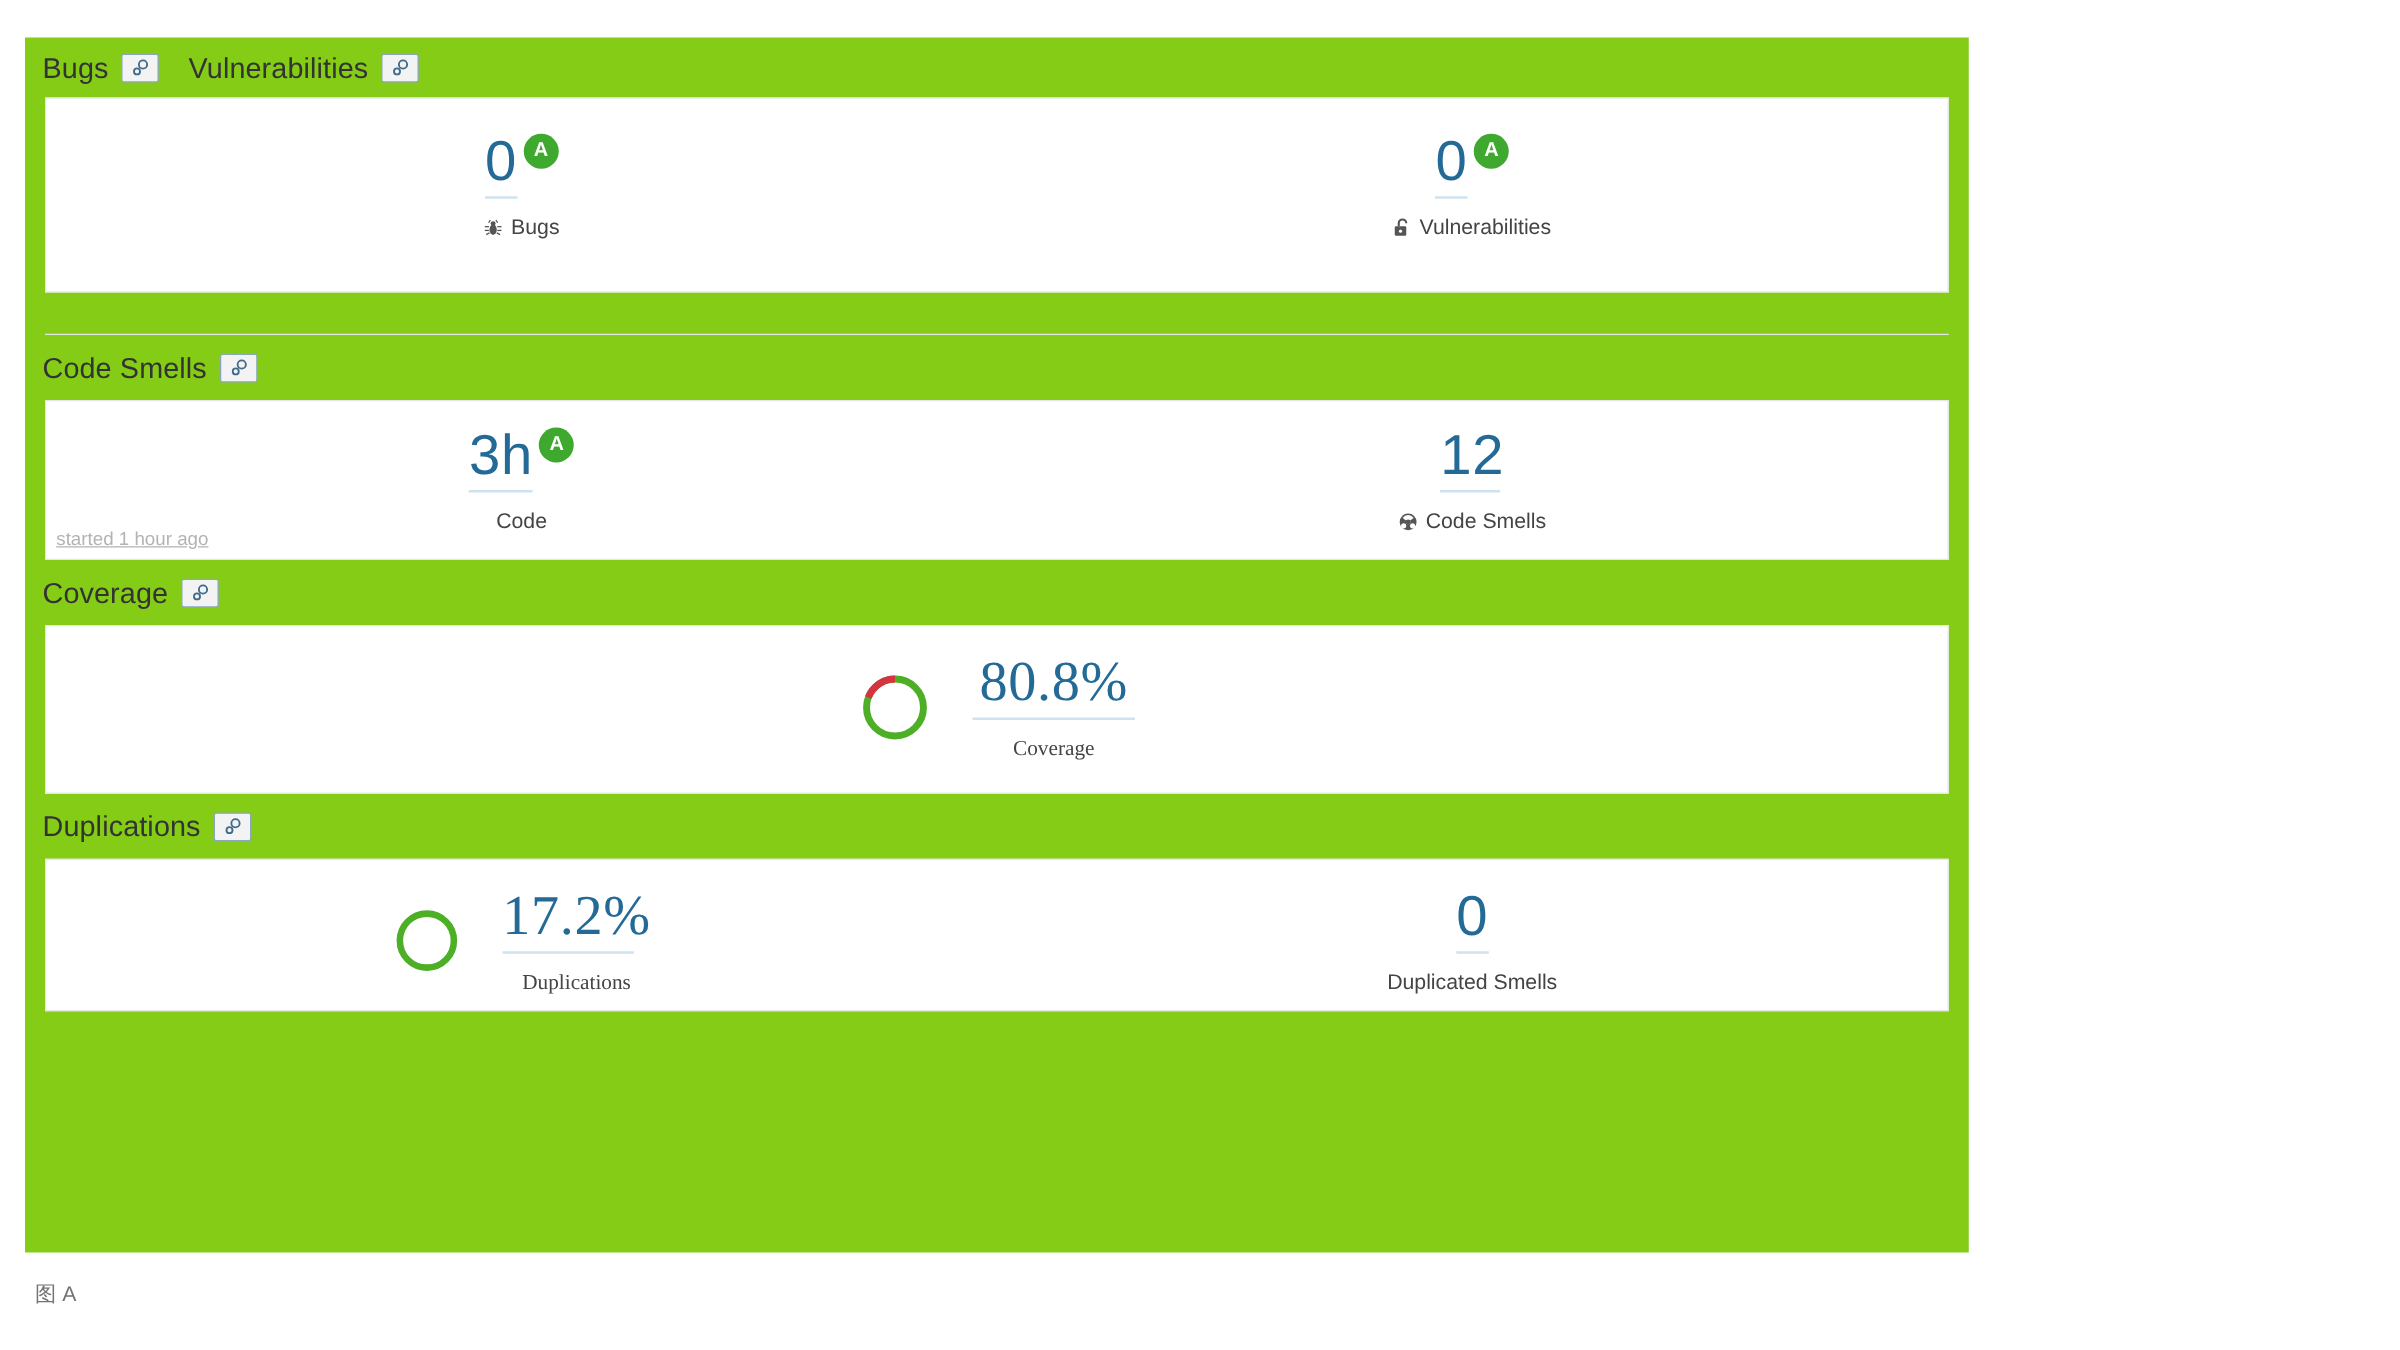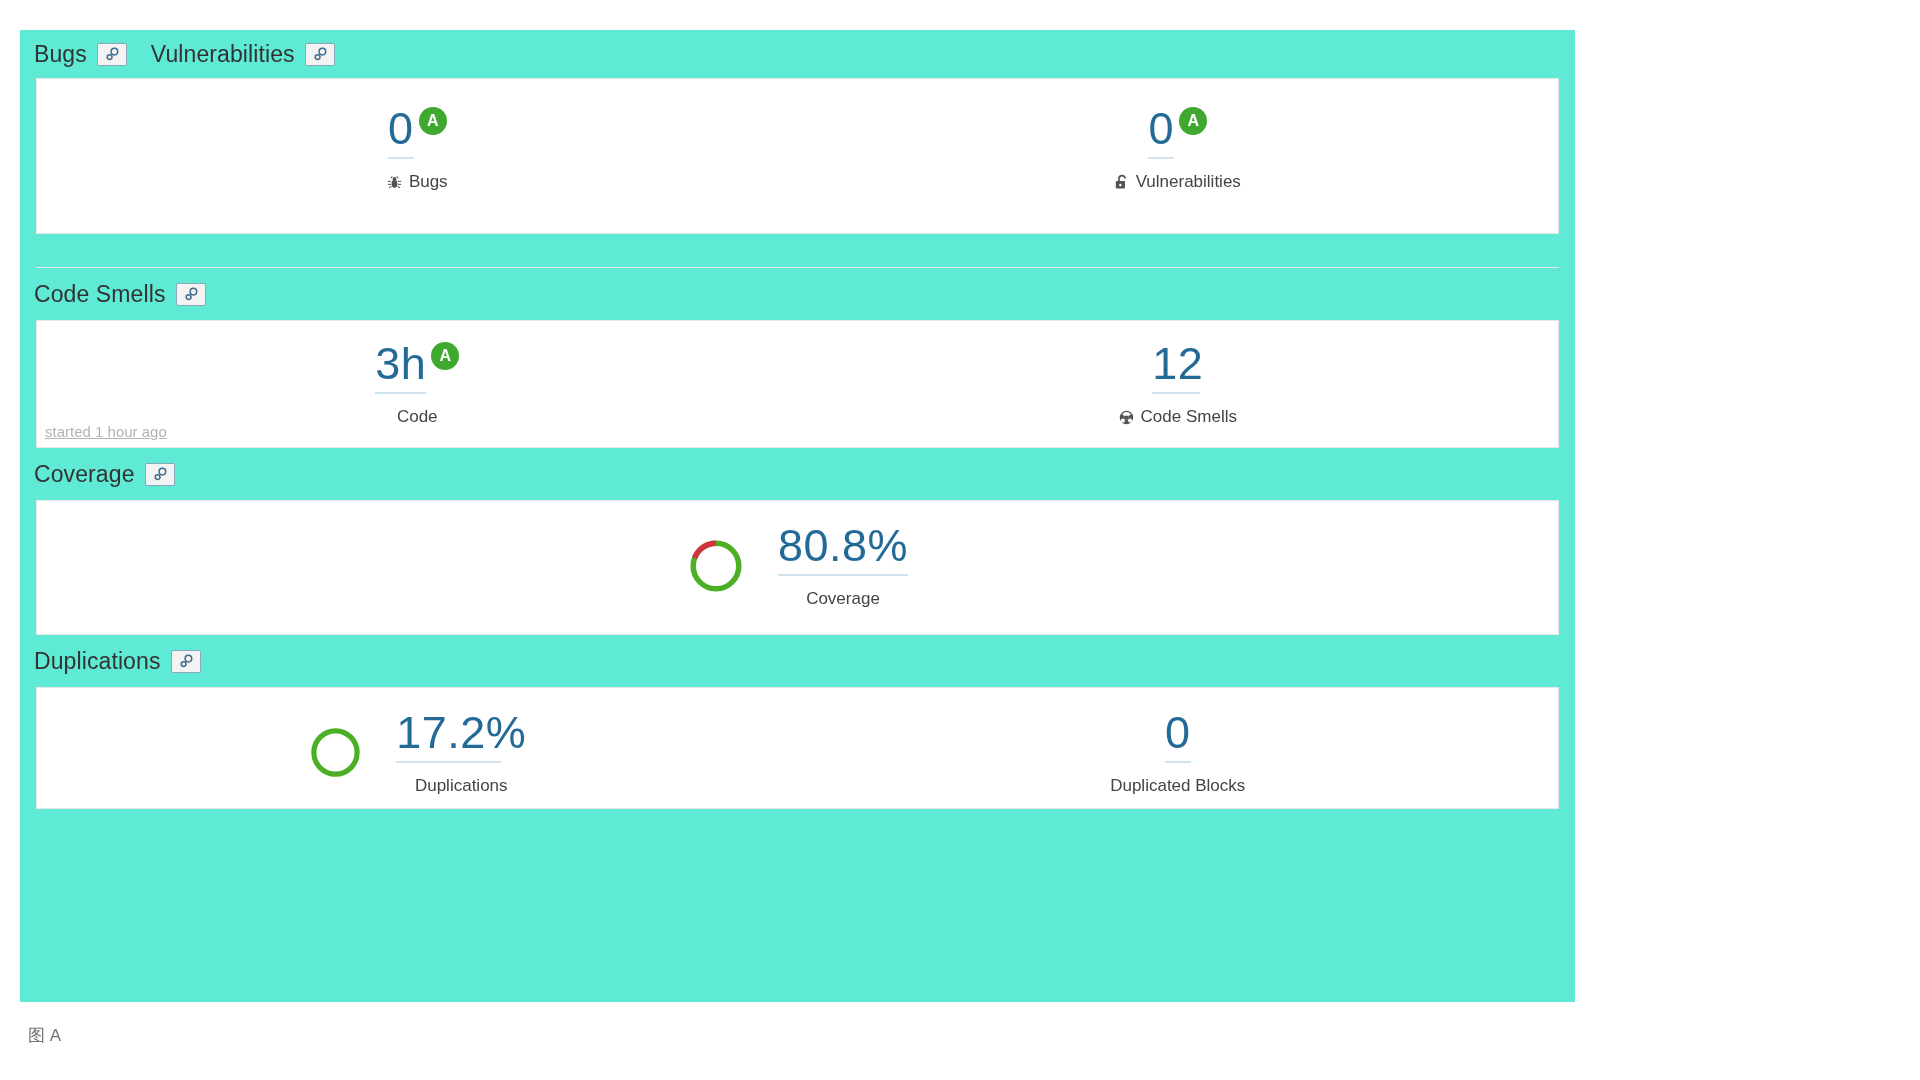--- a/index.html
+++ b/index.html
@@ -21,21 +21,21 @@
     height: 1080px;
   }
 
   
   .overview-panel {
     position: absolute;
     left: 20px;
     top: 30px;
     width: 1555px;
     height: 972px;
-    background: #5eead4;
+    background: #84cc16;
     box-sizing: border-box;
   }
 
   
   .section-header {
     display: flex;
     align-items: center;
     gap: 10px;
     padding: 0 0 0 14px;
     height: 46px;
@@ -132,20 +132,21 @@
     white-space: nowrap;
   }
   .measure-label .mi { display: inline-flex; align-items: center; }
 
   
   .donut-cluster {
     display: flex;
     align-items: center;
     justify-content: center;
     gap: 33px;
+    font-family: Liberation Serif, serif;
   }
   .donut { flex: 0 0 auto; display: block; }
 
   .leak-note {
     position: absolute;
     left: 8px;
     bottom: 7px;
     font-size: 15px;
     color: #b3b3b3;
     text-decoration: underline;
@@ -362,21 +363,21 @@
         </div>
 
         <div class="measure-col">
           <div class="value-cluster">
             <span class="value-wrap">
               <span class="measure-value">0</span>
               <span class="value-underline" style="width: 26px;"></span>
             </span>
           </div>
           <div class="measure-label">
-            <span>Duplicated Blocks</span>
+            <span>Duplicated Smells</span>
           </div>
         </div>
 
       </div>
     </div>
 
   </div>
 
   <div class="caption">图 A</div>
 

